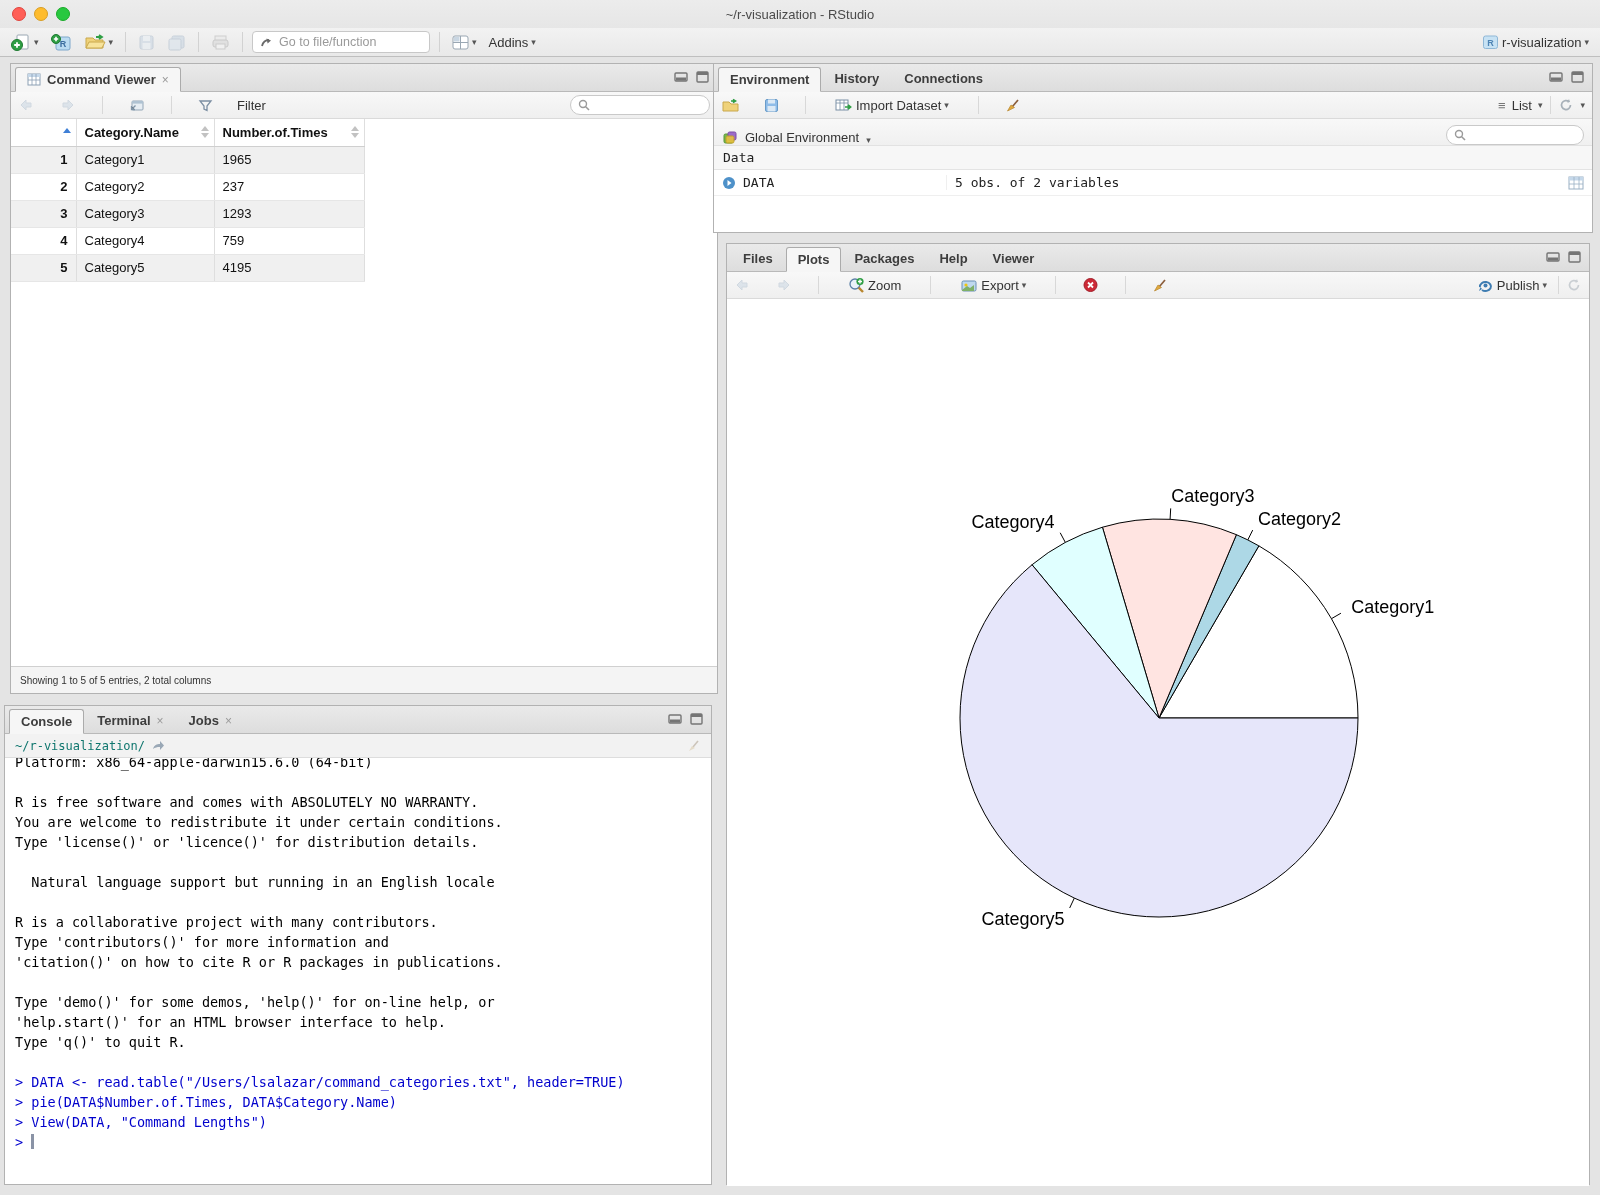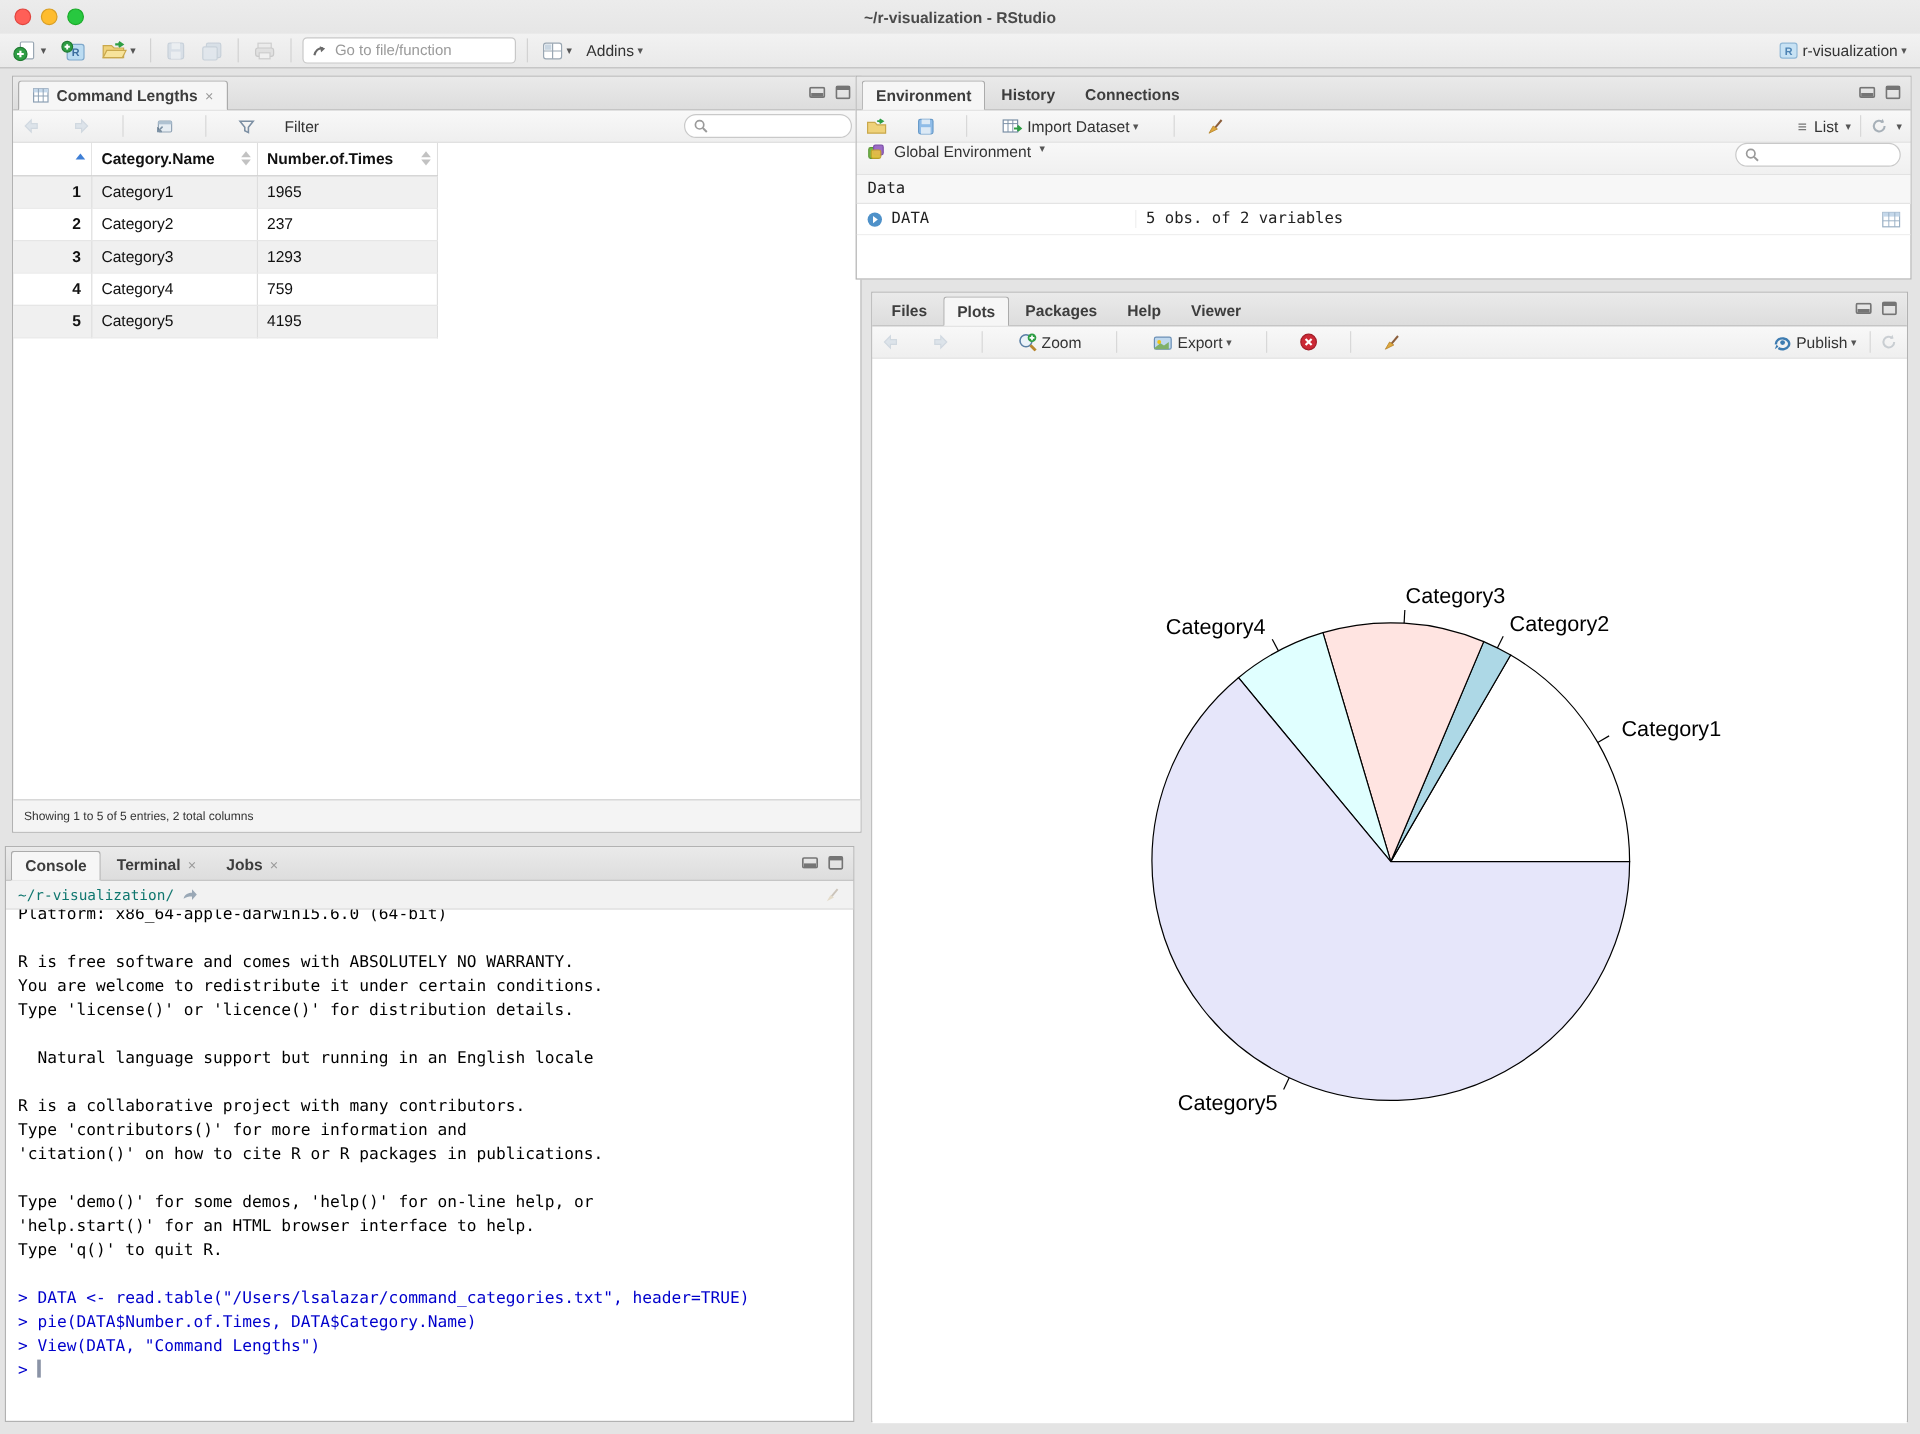--- a/index.html
+++ b/index.html
@@ -10,21 +10,21 @@
     -webkit-font-smoothing:antialiased;
   }
   
   .titlebar{ position:absolute; left:0; top:0; width:1600px; height:28px;
     background:linear-gradient(#ECECEC,#E6E6E6); display:flex; align-items:center; }
   .traffic{ position:absolute; left:12px; top:7px; display:flex; gap:8px; }
   .tl{ width:14px; height:14px; border-radius:50%; display:inline-block; }
   .tl.red{ background:#FF5F57; border:1px solid #E0443E; }
   .tl.yellow{ background:#FEBC2E; border:1px solid #D89E24; }
   .tl.green{ background:#28C840; border:1px solid #1AAB29; }
-  .win-title{ width:100%; text-align:center; font-size:13px; font-weight:700; color:#4a4a4a; }
+  .win-title{ width:100%; text-align:center; font-size:13px; font-weight:400; color:#4a4a4a; }
   
   .toolbar{ position:absolute; left:0; top:28px; width:1600px; height:29px;
     background:linear-gradient(#F2F2F2,#E9E9E9); border-bottom:1px solid #BFBFBF;
     display:flex; align-items:center; padding:0 8px; gap:6px; }
   .tb-sep{ width:1px; height:20px; background:#D2D2D2; margin:0 3px; }
   .tb-btn{ display:flex; align-items:center; gap:3px; padding:2px 3px; border-radius:3px; }
   .dd{ font-size:9px; color:#555; }
   .goto-box{ display:flex; align-items:center; gap:6px; background:#fff;
     border:1px solid #C8C8C8; border-radius:4px; height:22px; width:178px; padding:0 7px; }
   .goto-box input{ border:none; outline:none; font-size:12.5px; width:140px;
@@ -74,21 +74,21 @@
     display:flex; align-items:center; gap:6px; padding:0 10px;
     font-family:"DejaVu Sans Mono", monospace; font-size:12px; color:#0f766e; }
   .console-body{ height:427px; overflow:hidden; padding:0 0 0 10px; }
   .console-lines{ margin-top:-6px; font-family:"DejaVu Sans Mono", monospace;
     font-size:13.5px; line-height:20px; color:#000; white-space:pre; }
   .console-line{ min-height:20px; }
   .console-line.input{ color:var(--cmd-color); }
   .cursor{ display:inline-block; width:3px; height:15px; background:#8A93A6; vertical-align:-2px; }
   
   .env-scope{ height:27px; background:linear-gradient(#F8F8F8,#F0F0F0); border-bottom:1px solid #E2E2E2;
-    display:flex; align-items:flex-start; gap:7px; padding:0 8px; font-size:13px; color:#333; }
+    display:flex; align-items:flex-end; gap:7px; padding:0 8px; font-size:13px; color:#333; }
   .env-section{ height:24px; background:#F7F7F7; border-bottom:1px solid #E4E4E4;
     display:flex; align-items:center; padding:0 9px;
     font-family:"DejaVu Sans Mono", monospace; font-size:13px; color:#222; }
   .env-row{ height:26px; display:flex; align-items:center; gap:7px; padding:0 8px;
     border-bottom:1px solid #EFEFEF; font-family:"DejaVu Sans Mono", monospace; font-size:13px; }
   .env-row .objname{ width:196px; }
   .env-row .objval{ flex:1; border-left:1px solid #EFEFEF; padding-left:8px; }
   
   .plot-area{ width:862px; height:887px; background:#fff; position:relative; }
   .pie-label{ font-family:"Liberation Sans", sans-serif; font-size:18px; fill:#000; }
@@ -209,21 +209,21 @@
 <div class="pane" id="pane-viewer">
   <div class="tabstrip">
     <span class="tab active">
       <span class="icon">
         <svg width="14" height="13">
             <rect x="1" y="1" width="12" height="11" fill="#fff" stroke="#8CA0B4"></rect>
             <rect x="1" y="1" width="12" height="3" fill="#C5D8EA"></rect>
             <path d="M1 7h12M5 1v11M9 1v11" stroke="#8CA0B4" stroke-width=".8"></path>
           </svg>
       </span>
-      <span>Command Lengths</span>
+      <span>Command Viewer</span>
       <span class="x">×</span>
     </span>
     <span class="minmax">
       <span class="icon">
         <svg width="14" height="10">
             <rect x="1" y="1" width="12" height="8" rx="1" fill="none" stroke="#757575" stroke-width="1.4"></rect>
             <rect x="2" y="5.5" width="10" height="3" fill="#757575"></rect>
           </svg>
       </span>
       <span class="icon">

